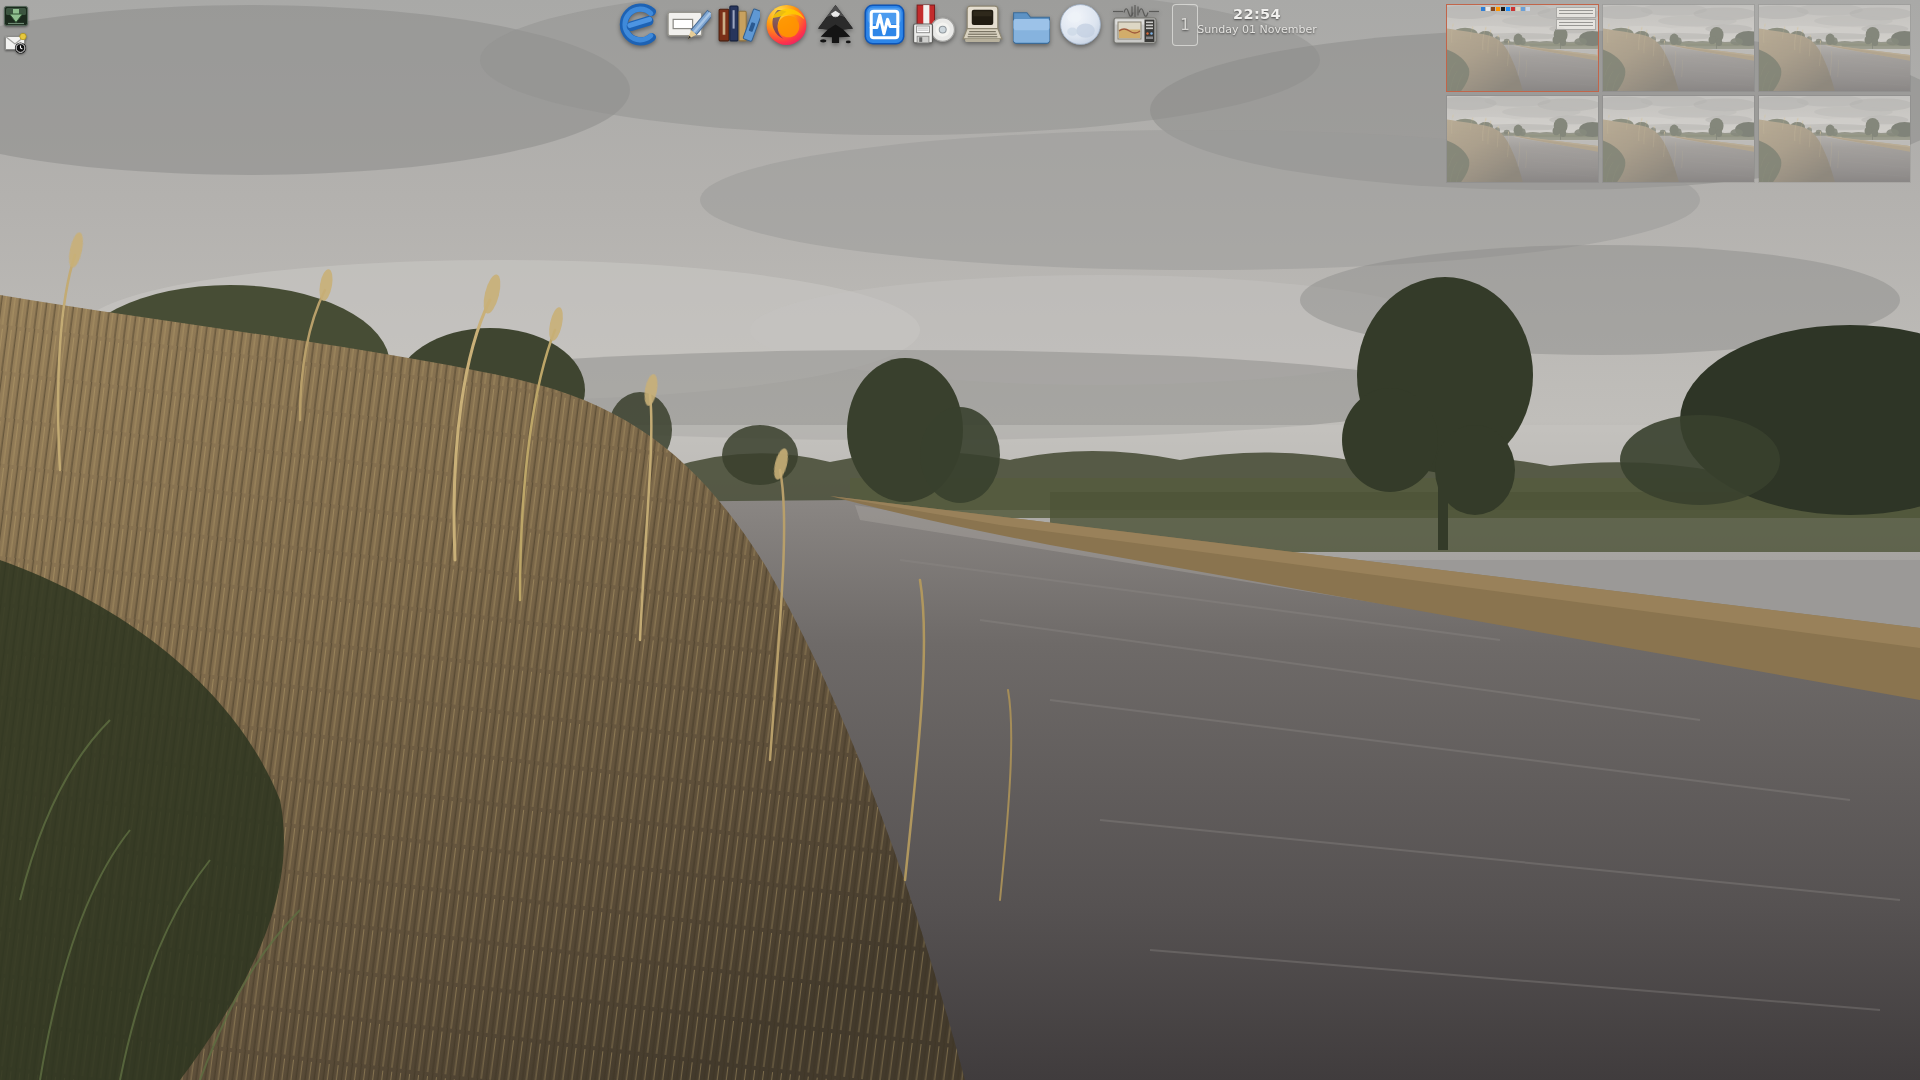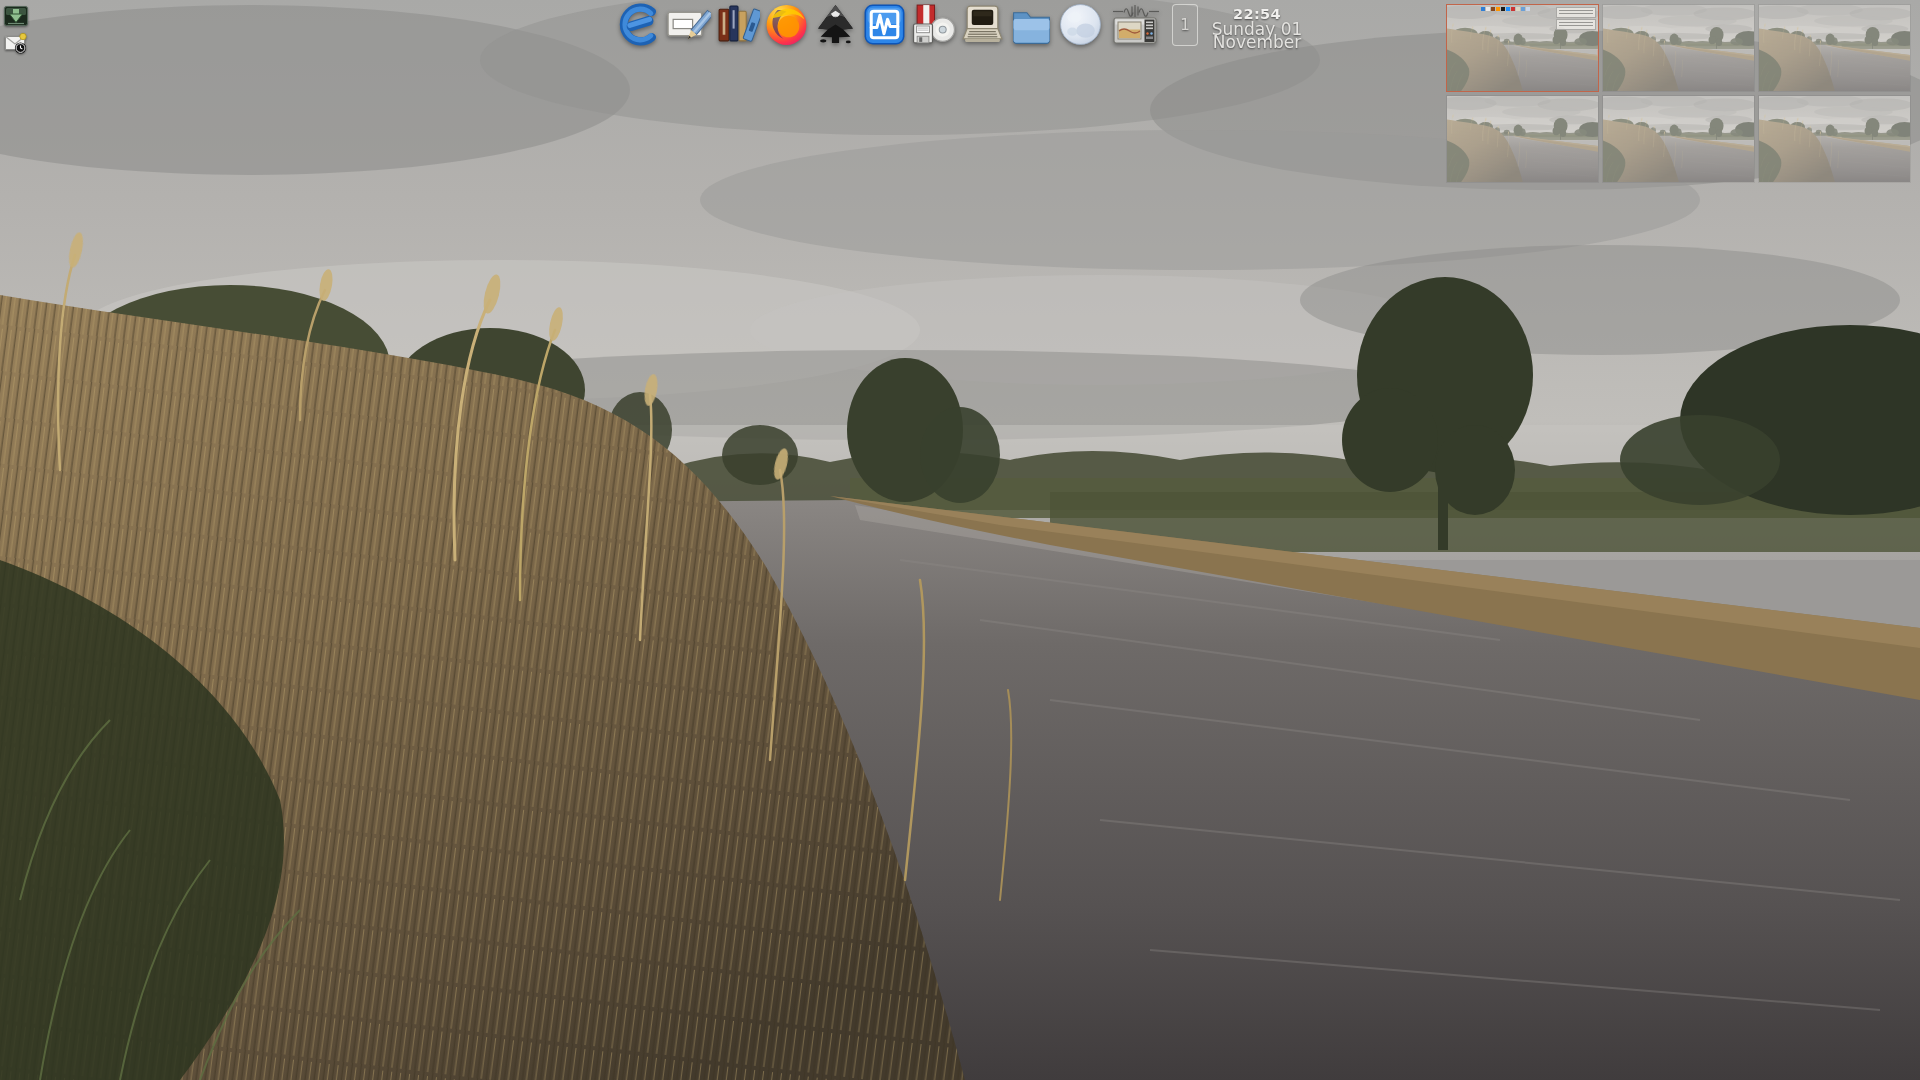--- a/index.html
+++ b/index.html
@@ -28,21 +28,21 @@
     color:#d7d6d3;font-size:15px;font-weight:500;
     text-shadow:0 1px 2px rgba(0,0,0,.5);cursor:pointer;
     background:rgba(255,255,255,.04);
   }
   
   .clock{
     position:absolute;left:1196px;top:6px;width:122px;text-align:center;
     color:#f1f0ee;text-shadow:0 1px 2px rgba(0,0,0,.55);cursor:pointer;
   }
   .clock .time{font-size:14.5px;font-weight:bold;letter-spacing:.4px;line-height:17px;}
-  .clock .date{font-size:17px;color:#e4e3e0;line-height:13px;}
+  .clock .date{font-size:11px;color:#e4e3e0;line-height:13px;}
   
   .pager{
     position:absolute;left:1447px;top:5px;width:463px;
     display:grid;grid-template-columns:repeat(3,151px);grid-auto-rows:86px;gap:5px;
   }
   .pager-cell{position:relative;overflow:hidden;cursor:pointer;box-shadow:0 0 0 1px rgba(0,0,0,.06);}
   .pager-cell.active{box-shadow:0 0 0 1px #c1654a, inset 0 0 0 1px rgba(193,101,74,.55);}
   .mini-wall{position:absolute;inset:0;}
   .mini-overlay{position:absolute;inset:0;background:rgba(226,224,220,.46);}
   .mini-dock{position:absolute;top:2px;left:34px;display:flex;gap:1px;}

